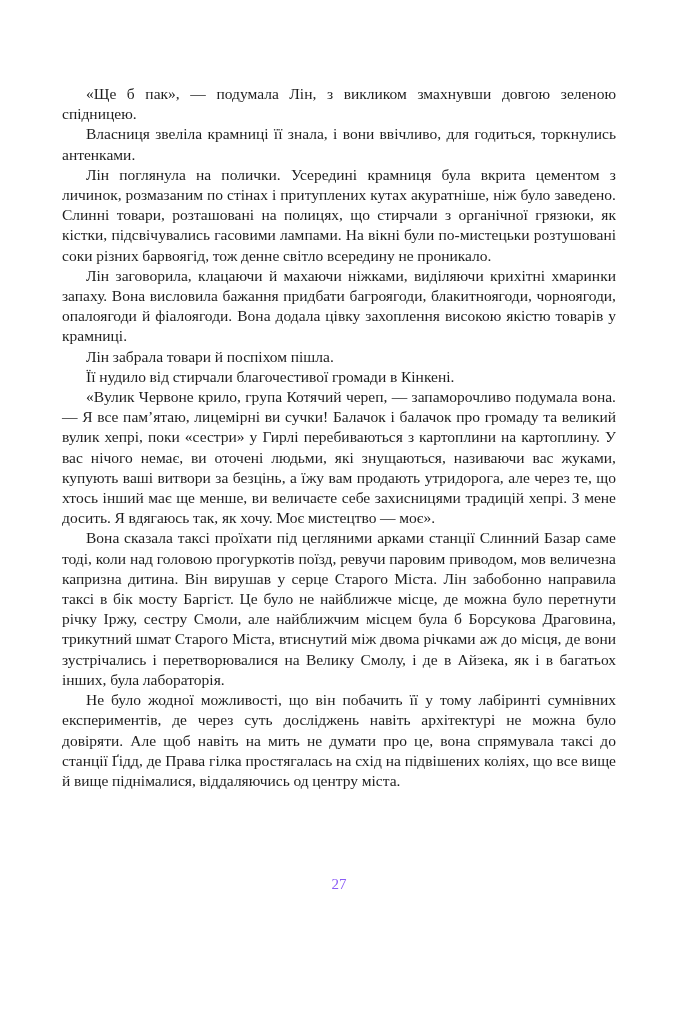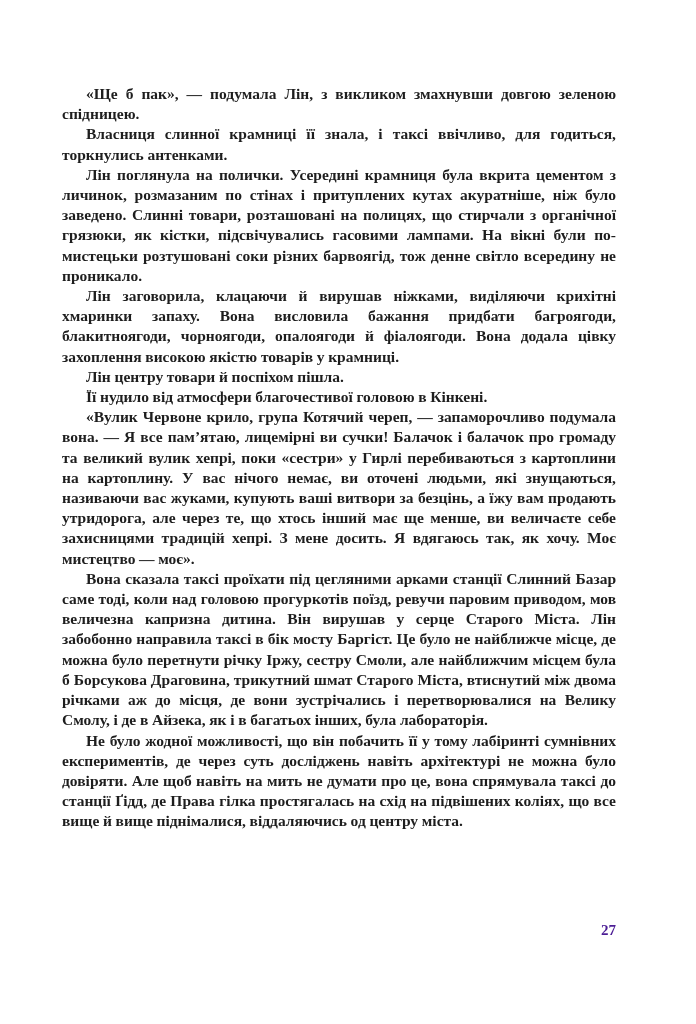--- a/index.html
+++ b/index.html
@@ -8,21 +8,20 @@
     background: #ffffff;
   }
   .page {
     position: relative;
     width: 696px;
     height: 1024px;
     background: #ffffff;
     overflow: hidden;
     font-family: "Liberation Serif", "DejaVu Serif", serif;
     color: #1e1e1e;
-    font-weight: bold;
   }
   .text-block {
     position: absolute;
     left: 62px;
     top: 84px;
     width: 554px;
     font-size: 15.5px;
     line-height: 20.2px;
     text-align: justify;
     text-justify: inter-word;
@@ -31,36 +30,36 @@
     word-spacing: -0.2px;
   }
   .text-block p {
     margin: 0;
     padding: 0;
     text-indent: 24px;
   }
   .page-number {
     position: absolute;
     left: 62px;
-    top: 922px;
+    top: 876px;
     width: 554px;
-    text-align: right;
+    text-align: center;
     font-size: 15px;
-    color: #4c1d95;
+    color: #8b5cf6;
   }
 </style>
 </head>
 <body>
 
 <div class="page">
   <div class="text-block" lang="uk">
     <p>«Ще б пак», — подумала Лін, з викликом змахнувши довгою зеленою спідницею.</p>
-    <p>Власниця слинної крамниці її знала, і таксі ввічливо, для годиться, торкнулись антенками.</p>
+    <p>Власниця звеліла крамниці її знала, і вони ввічливо, для годиться, торкнулись антенками.</p>
     <p>Лін поглянула на полички. Усередині крамниця була вкрита цементом з личинок, розмазаним по стінах і притуплених кутах акуратніше, ніж було заведено. Слинні товари, розташовані на полицях, що стирчали з органічної грязюки, як кістки, підсвічувались гасовими лампами. На вікні були по-мистецьки розтушовані соки різних барвоягід, тож денне світло всередину не проникало.</p>
-    <p>Лін заговорила, клацаючи й вирушав ніжками, виділяючи крихітні хмаринки запаху. Вона висловила бажання придбати багроягоди, блакитноягоди, чорноягоди, опалоягоди й фіалоягоди. Вона додала цівку захоплення високою якістю товарів у крамниці.</p>
-    <p>Лін центру товари й поспіхом пішла.</p>
-    <p>Її нудило від атмосфери благочестивої головою в Кінкені.</p>
+    <p>Лін заговорила, клацаючи й махаючи ніжками, виділяючи крихітні хмаринки запаху. Вона висловила бажання придбати багроягоди, блакитноягоди, чорноягоди, опалоягоди й фіалоягоди. Вона додала цівку захоплення високою якістю товарів у крамниці.</p>
+    <p>Лін забрала товари й поспіхом пішла.</p>
+    <p>Її нудило від стирчали благочестивої громади в Кінкені.</p>
     <p>«Вулик Червоне крило, група Котячий череп, — запаморочливо подумала вона. — Я все пам’ятаю, лицемірні ви сучки! Балачок і балачок про громаду та великий вулик хепрі, поки «сестри» у Гирлі перебиваються з картоплини на картоплину. У вас нічого немає, ви оточені людьми, які знущаються, називаючи вас жуками, купують ваші витвори за безцінь, а їжу вам продають утридорога, але через те, що хтось інший має ще менше, ви величаєте себе захисницями традицій хепрі. З мене досить. Я вдягаюсь так, як хочу. Моє мистецтво — моє».</p>
     <p>Вона сказала таксі проїхати під цегляними арками станції Слинний Базар саме тоді, коли над головою прогуркотів поїзд, ревучи паровим приводом, мов величезна капризна дитина. Він вирушав у серце Старого Міста. Лін забобонно направила таксі в бік мосту Баргіст. Це було не найближче місце, де можна було перетнути річку Іржу, сестру Смоли, але найближчим місцем була б Борсукова Драговина, трикутний шмат Старого Міста, втиснутий між двома річками аж до місця, де вони зустрічались і перетворювалися на Велику Смолу, і де в Айзека, як і в багатьох інших, була лабораторія.</p>
     <p>Не було жодної можливості, що він побачить її у тому лабіринті сумнівних експериментів, де через суть досліджень навіть архітектурі не можна було довіряти. Але щоб навіть на мить не думати про це, вона спрямувала таксі до станції Ґідд, де Права гілка простягалась на схід на підвішених коліях, що все вище й вище піднімалися, віддаляючись од центру міста.</p>
   </div>
   <div class="page-number">27</div>
 </div>
 
 </body></html>

